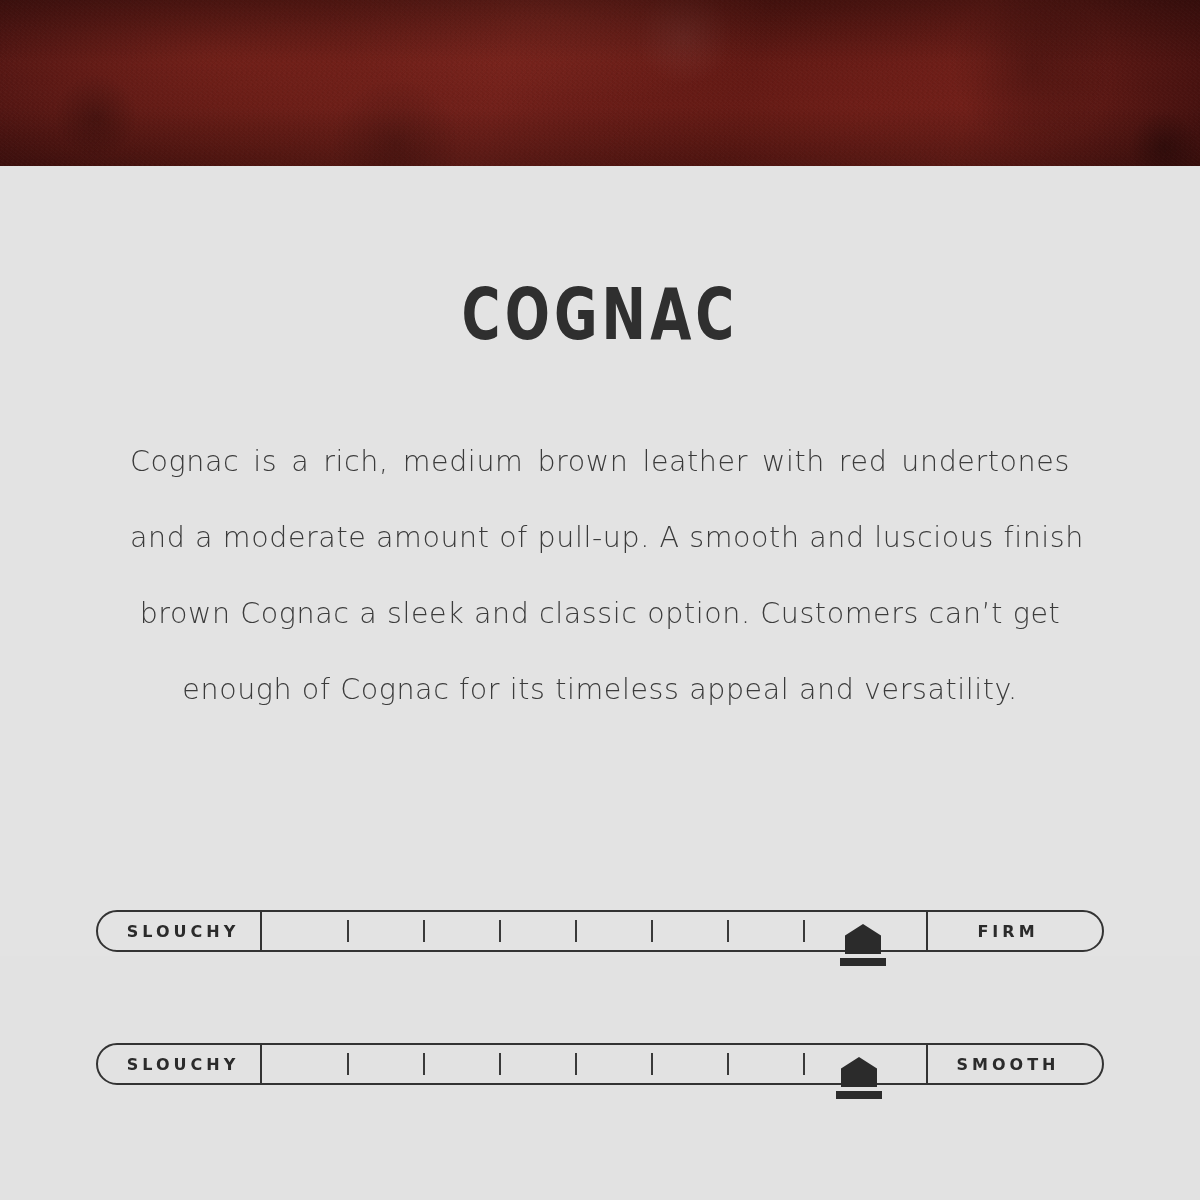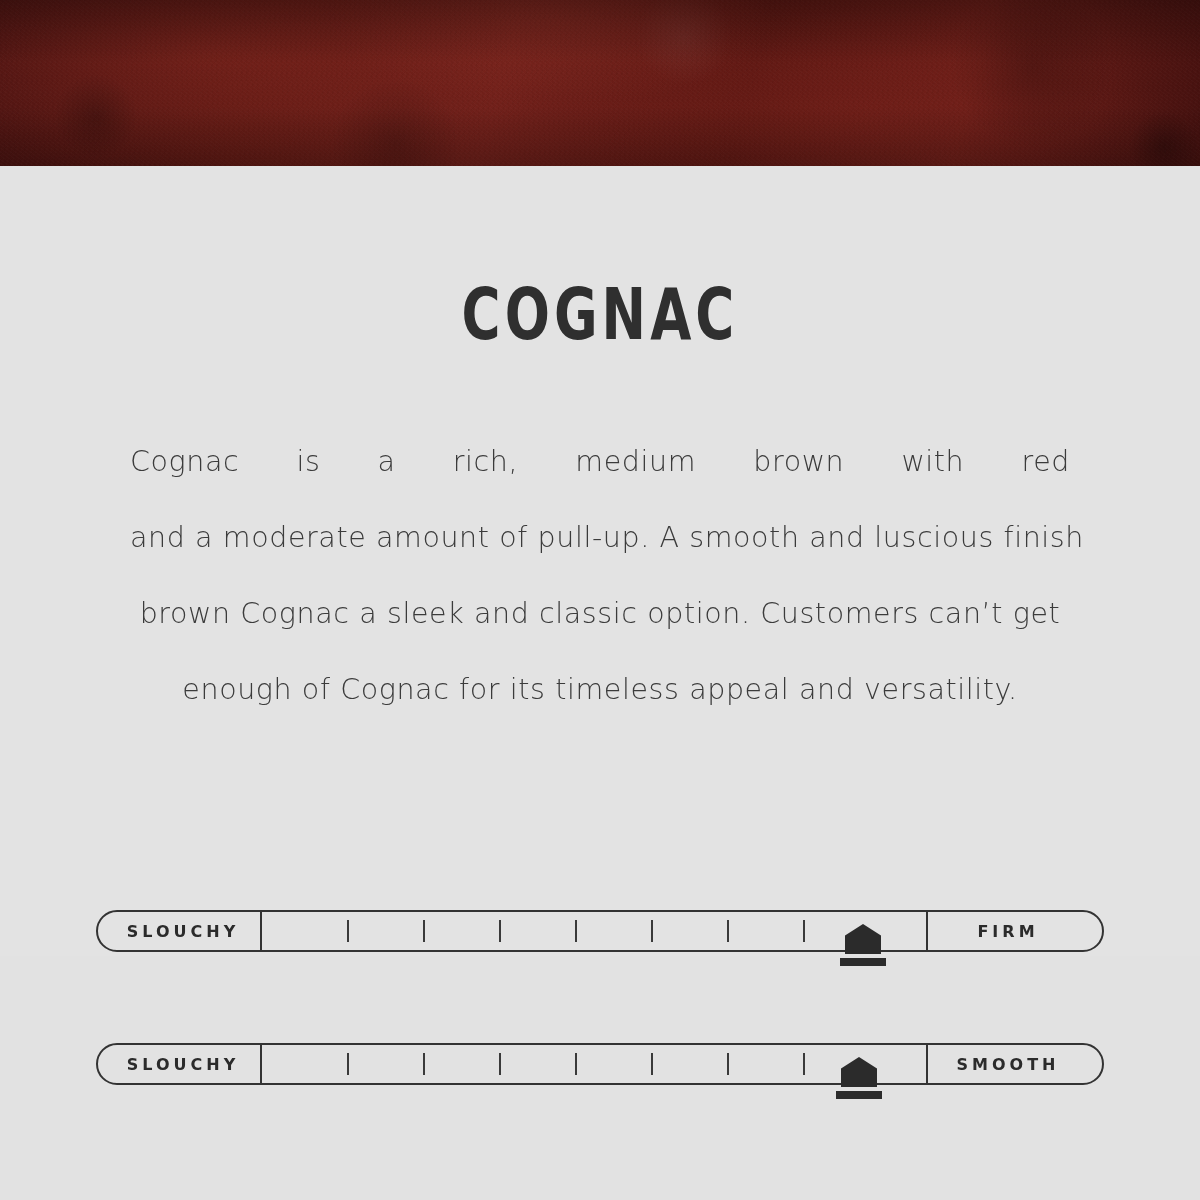--- a/index.html
+++ b/index.html
@@ -191,22 +191,24 @@
   <div class="title">COGNAC</div>
 
   <div class="desc">
     <span class="line justify">
       <span>Cognac</span>
       <span>is</span>
       <span>a</span>
       <span>rich,</span>
       <span>medium</span>
       <span>brown</span>
+      <span>leather</span>
       <span>with</span>
       <span>red</span>
+      <span>undertones</span>
     </span>
     <span class="line">and a moderate amount of pull-up. A smooth and luscious finish</span>
     <span class="line">brown Cognac a sleek and classic option. Customers can’t get</span>
     <span class="line">enough of Cognac for its timeless appeal and versatility.</span>
   </div>
 
   <div class="scales">
 
     <div class="scale">
       <div class="cap cap-left">SLOUCHY</div>

